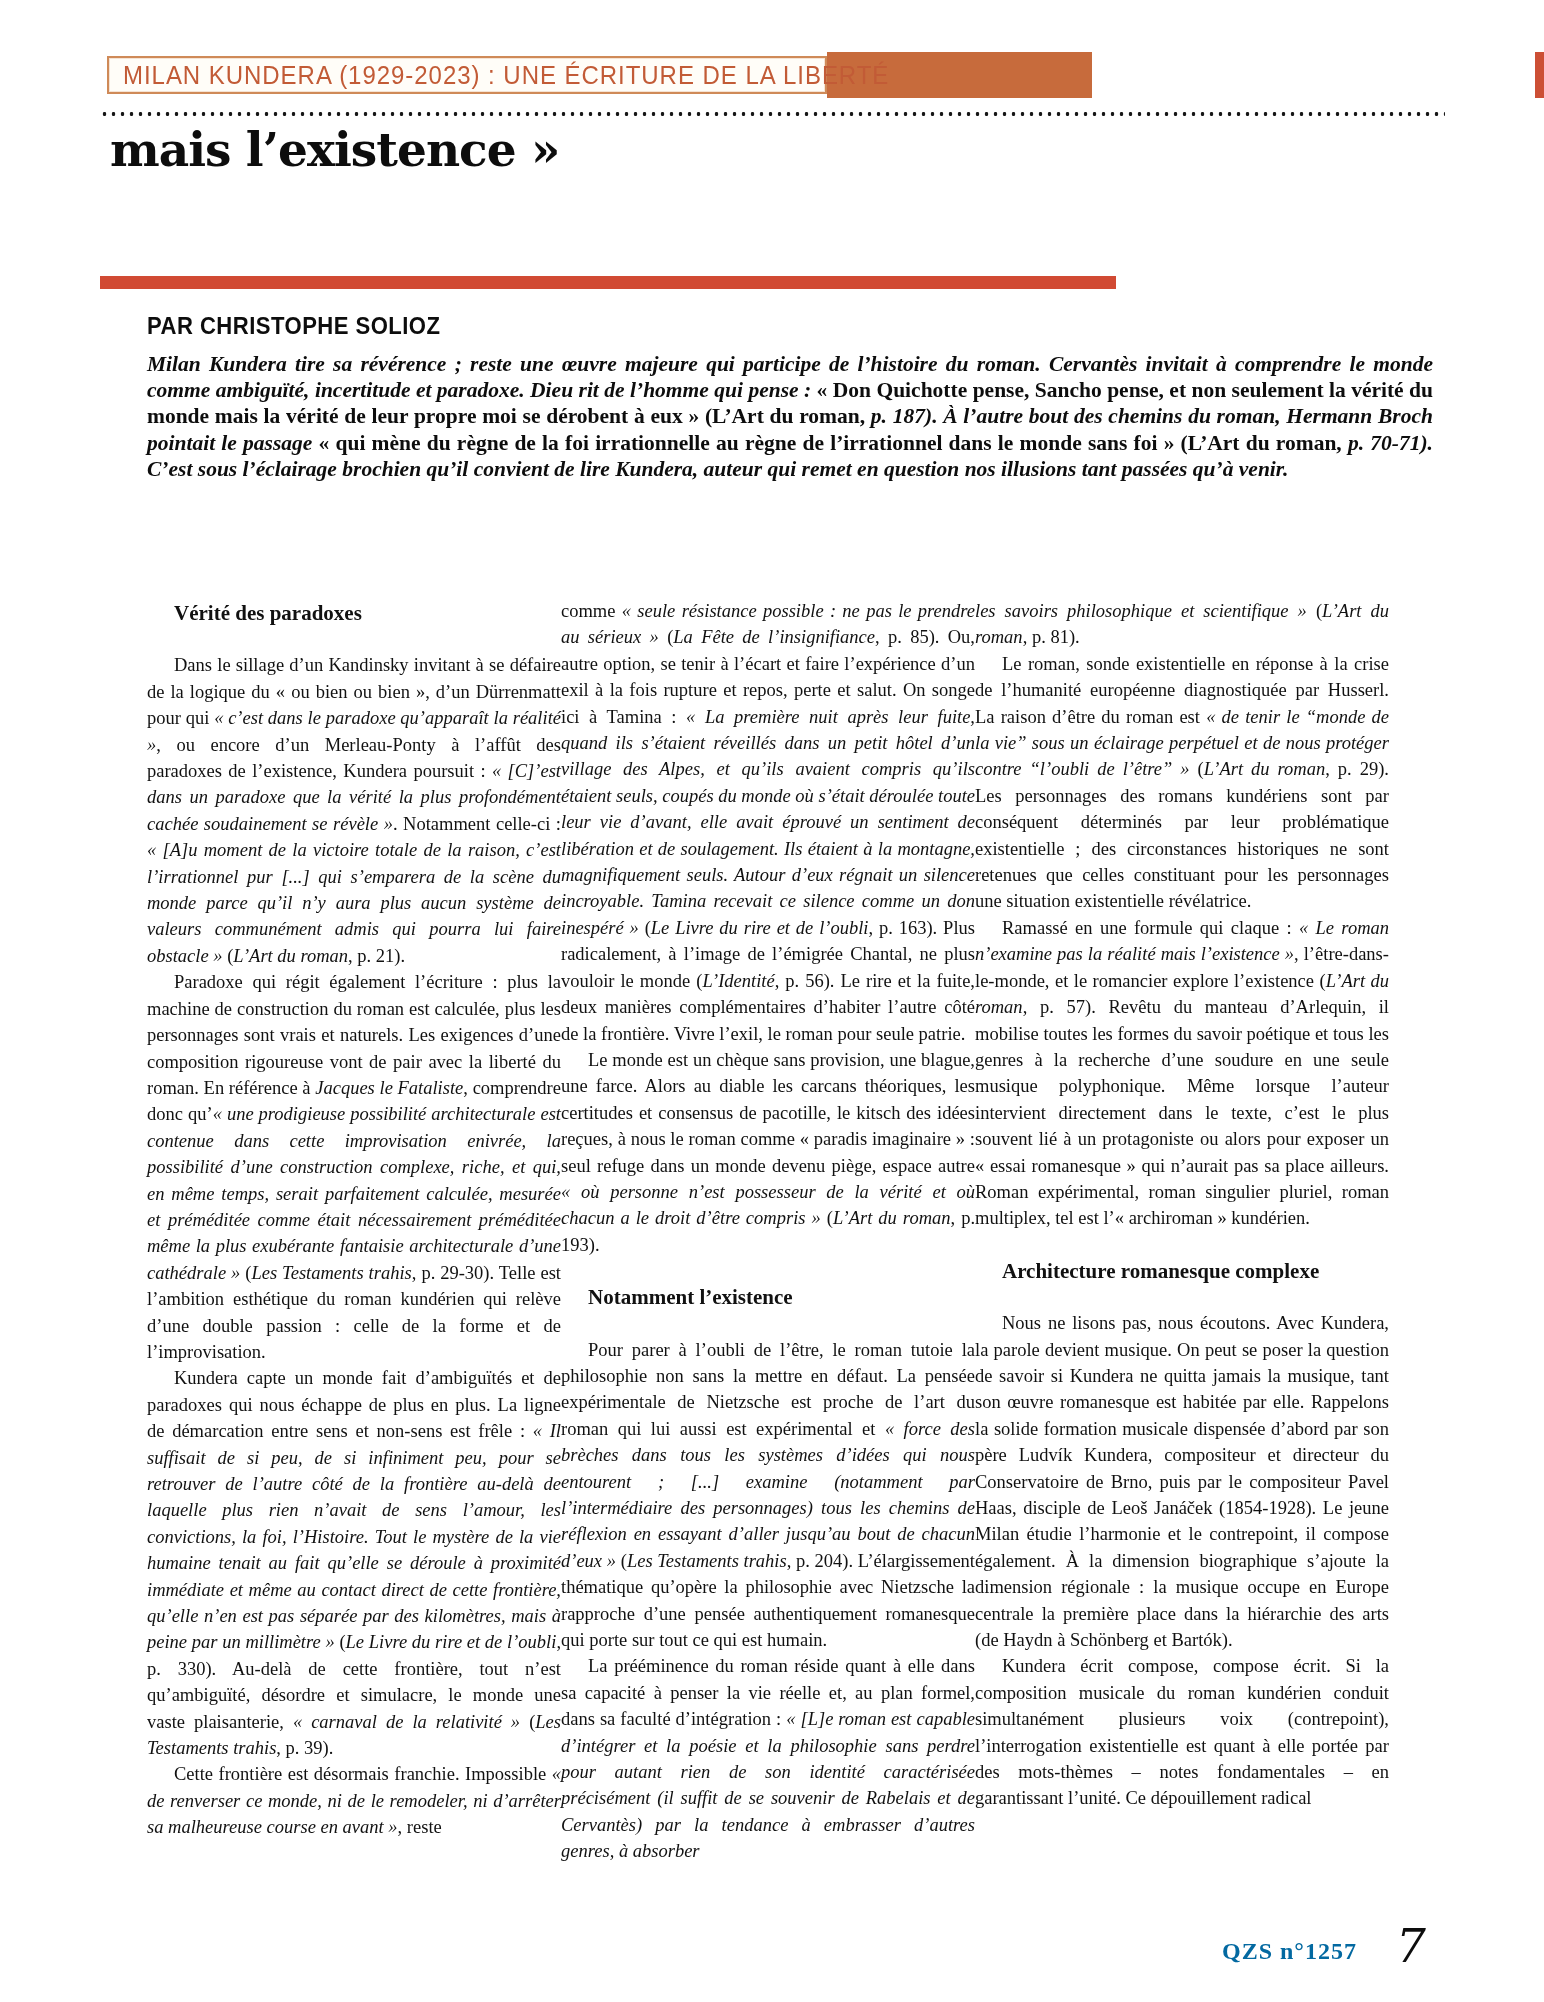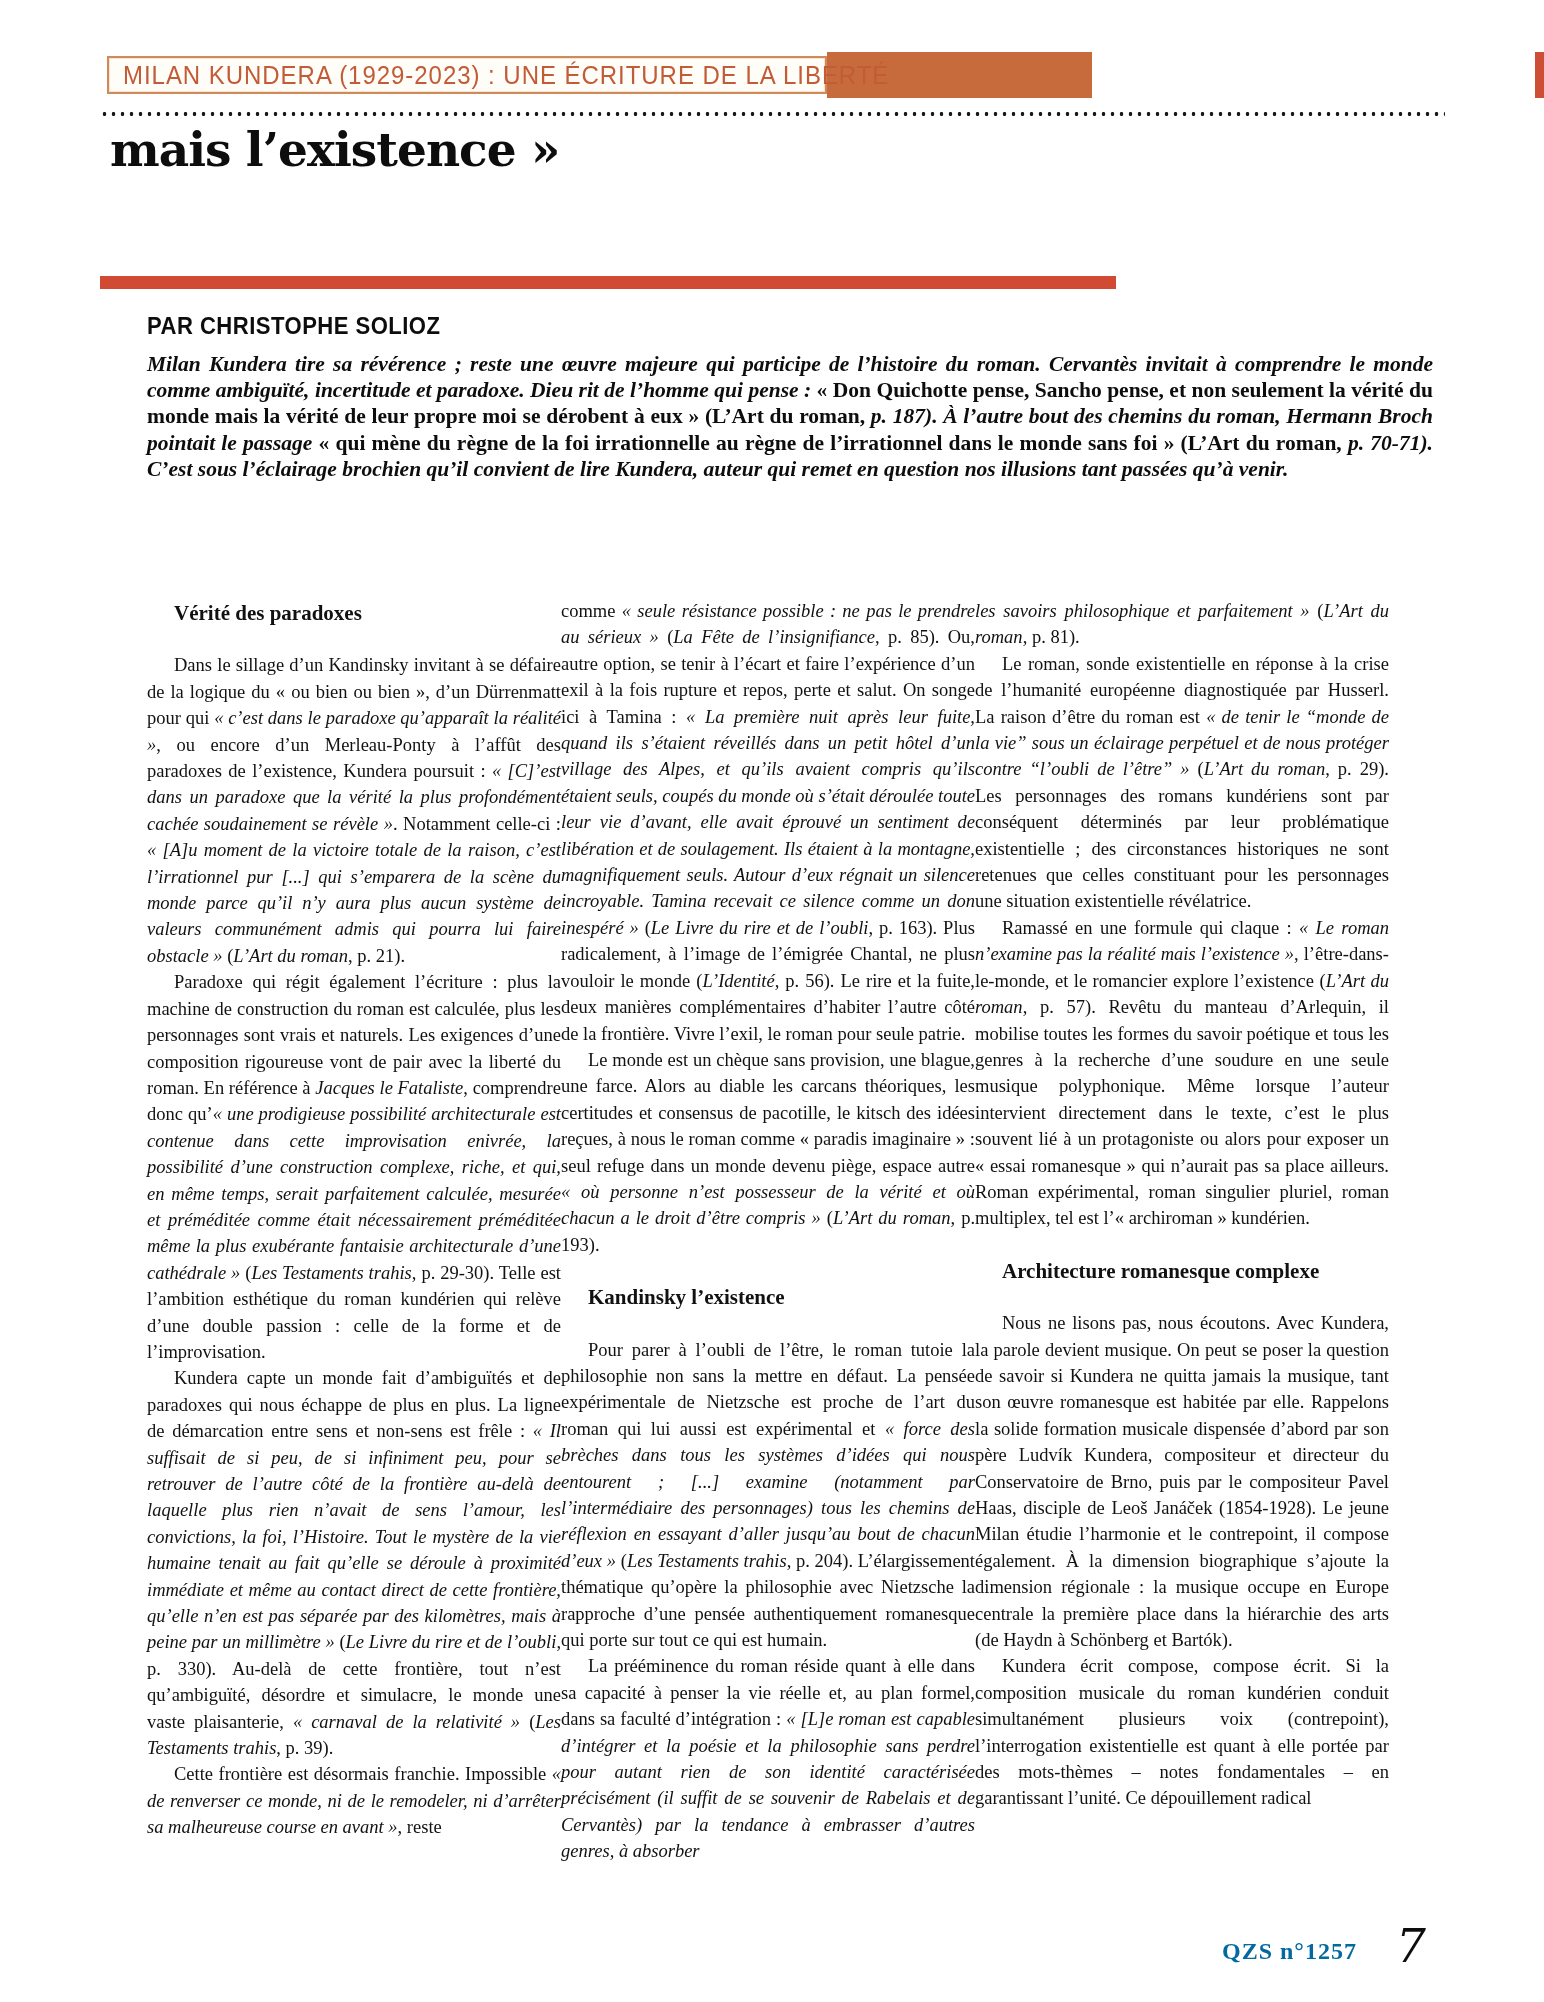--- a/index.html
+++ b/index.html
@@ -91,26 +91,26 @@
     <div class="col" lang="fr">
         <h3 class="col-heading">Vérité des paradoxes</h3>
         <p class="para ind"><span>Dans le sillage d’un Kandinsky invitant à se défaire de la logique du « ou bien ou bien », d’un Dürrenmatt pour qui </span><span class="it">« c’est dans le paradoxe qu’apparaît la réalité »</span><span>, ou encore d’un Merleau-Ponty à l’affût des paradoxes de l’existence, Kundera poursuit : </span><span class="it">« [C]’est dans un paradoxe que la vérité la plus profondément cachée soudainement se révèle »</span><span>. Notamment celle-ci : </span><span class="it">« [A]u moment de la victoire totale de la raison, c’est l’irrationnel pur [...] qui s’emparera de la scène du monde parce qu’il n’y aura plus aucun système de valeurs communément admis qui pourra lui faire obstacle »</span><span> (</span><span class="it">L’Art du roman</span><span>, p. 21).</span></p>
         <p class="para ind"><span>Paradoxe qui régit également l’écriture : plus la machine de construction du roman est calculée, plus les personnages sont vrais et naturels. Les exigences d’une composition rigoureuse vont de pair avec la liberté du roman. En référence à </span><span class="it">Jacques le Fataliste</span><span>, comprendre donc qu’</span><span class="it">« une prodigieuse possibilité architecturale est contenue dans cette improvisation enivrée, la possibilité d’une construction complexe, riche, et qui, en même temps, serait parfaitement calculée, mesurée et préméditée comme était nécessairement préméditée même la plus exubérante fantaisie architecturale d’une cathédrale »</span><span> (</span><span class="it">Les Testaments trahis</span><span>, p. 29-30). Telle est l’ambition esthétique du roman kundérien qui relève d’une double passion : celle de la forme et de l’improvisation.</span></p>
         <p class="para ind"><span>Kundera capte un monde fait d’ambiguïtés et de paradoxes qui nous échappe de plus en plus. La ligne de démarcation entre sens et non-sens est frêle : </span><span class="it">« Il suffisait de si peu, de si infiniment peu, pour se retrouver de l’autre côté de la frontière au-delà de laquelle plus rien n’avait de sens l’amour, les convictions, la foi, l’Histoire. Tout le mystère de la vie humaine tenait au fait qu’elle se déroule à proximité immédiate et même au contact direct de cette frontière, qu’elle n’en est pas séparée par des kilomètres, mais à peine par un millimètre »</span><span> (</span><span class="it">Le Livre du rire et de l’oubli</span><span>, p. 330). Au-delà de cette frontière, tout n’est qu’ambiguïté, désordre et simulacre, le monde une vaste plaisanterie, </span><span class="it">« carnaval de la relativité »</span><span> (</span><span class="it">Les Testaments trahis</span><span>, p. 39).</span></p>
         <p class="para ind"><span>Cette frontière est désormais franchie. Impossible </span><span class="it">« de renverser ce monde, ni de le remodeler, ni d’arrêter sa malheureuse course en avant »</span><span>, reste</span></p>
       </div>
     <div class="col" lang="fr">
         <p class="para"><span>comme </span><span class="it">« seule résistance possible : ne pas le prendre au sérieux »</span><span> (</span><span class="it">La Fête de l’insignifiance</span><span>, p. 85). Ou, autre option, se tenir à l’écart et faire l’expérience d’un exil à la fois rupture et repos, perte et salut. On songe ici à Tamina : </span><span class="it">« La première nuit après leur fuite, quand ils s’étaient réveillés dans un petit hôtel d’un village des Alpes, et qu’ils avaient compris qu’ils étaient seuls, coupés du monde où s’était déroulée toute leur vie d’avant, elle avait éprouvé un sentiment de libération et de soulagement. Ils étaient à la montagne, magnifiquement seuls. Autour d’eux régnait un silence incroyable. Tamina recevait ce silence comme un don inespéré »</span><span> (</span><span class="it">Le Livre du rire et de l’oubli</span><span>, p. 163). Plus radicalement, à l’image de l’émigrée Chantal, ne plus vouloir le monde (</span><span class="it">L’Identité</span><span>, p. 56). Le rire et la fuite, deux manières complémentaires d’habiter l’autre côté de la frontière. Vivre l’exil, le roman pour seule patrie.</span></p>
         <p class="para ind"><span>Le monde est un chèque sans provision, une blague, une farce. Alors au diable les carcans théoriques, les certitudes et consensus de pacotille, le kitsch des idées reçues, à nous le roman comme « paradis imaginaire » : seul refuge dans un monde devenu piège, espace autre </span><span class="it">« où personne n’est possesseur de la vérité et où chacun a le droit d’être compris »</span><span> (</span><span class="it">L’Art du roman</span><span>, p. 193).</span></p>
-        <h3 class="col-heading">Kandinsky l’existence</h3>
+        <h3 class="col-heading">Notamment l’existence</h3>
         <p class="para ind"><span>Pour parer à l’oubli de l’être, le roman tutoie la philosophie non sans la mettre en défaut. La pensée expérimentale de Nietzsche est proche de l’art du roman qui lui aussi est expérimental et </span><span class="it">« force des brèches dans tous les systèmes d’idées qui nous entourent ; [...] examine (notamment par l’intermédiaire des personnages) tous les chemins de réflexion en essayant d’aller jusqu’au bout de chacun d’eux »</span><span> (</span><span class="it">Les Testaments trahis</span><span>, p. 204). L’élargissement thématique qu’opère la philosophie avec Nietzsche la rapproche d’une pensée authentiquement romanesque qui porte sur tout ce qui est humain.</span></p>
         <p class="para ind"><span>La prééminence du roman réside quant à elle dans sa capacité à penser la vie réelle et, au plan formel, dans sa faculté d’intégration : </span><span class="it">« [L]e roman est capable d’intégrer et la poésie et la philosophie sans perdre pour autant rien de son identité caractérisée précisément (il suffit de se souvenir de Rabelais et de Cervantès) par la tendance à embrasser d’autres genres, à absorber</span></p>
       </div>
     <div class="col" lang="fr">
-        <p class="para"><span class="it">les savoirs philosophique et parfaitement »</span><span> (</span><span class="it">L’Art du roman</span><span>, p. 81).</span></p>
+        <p class="para"><span class="it">les savoirs philosophique et scientifique »</span><span> (</span><span class="it">L’Art du roman</span><span>, p. 81).</span></p>
         <p class="para ind"><span>Le roman, sonde existentielle en réponse à la crise de l’humanité européenne diagnostiquée par Husserl. La raison d’être du roman est </span><span class="it">« de tenir le “monde de la vie” sous un éclairage perpétuel et de nous protéger contre “l’oubli de l’être” »</span><span> (</span><span class="it">L’Art du roman</span><span>, p. 29). Les personnages des romans kundériens sont par conséquent déterminés par leur problématique existentielle ; des circonstances historiques ne sont retenues que celles constituant pour les personnages une situation existentielle révélatrice.</span></p>
         <p class="para ind"><span>Ramassé en une formule qui claque : </span><span class="it">« Le roman n’examine pas la réalité mais l’existence »</span><span>, l’être-dans-le-monde, et le romancier explore l’existence (</span><span class="it">L’Art du roman</span><span>, p. 57). Revêtu du manteau d’Arlequin, il mobilise toutes les formes du savoir poétique et tous les genres à la recherche d’une soudure en une seule musique polyphonique. Même lorsque l’auteur intervient directement dans le texte, c’est le plus souvent lié à un protagoniste ou alors pour exposer un « essai romanesque » qui n’aurait pas sa place ailleurs. Roman expérimental, roman singulier pluriel, roman multiplex, tel est l’« archiroman » kundérien.</span></p>
         <h3 class="col-heading">Architecture romanesque complexe</h3>
         <p class="para ind"><span>Nous ne lisons pas, nous écoutons. Avec Kundera, la parole devient musique. On peut se poser la question de savoir si Kundera ne quitta jamais la musique, tant son œuvre romanesque est habitée par elle. Rappelons la solide formation musicale dispensée d’abord par son père Ludvík Kundera, compositeur et directeur du Conservatoire de Brno, puis par le compositeur Pavel Haas, disciple de Leoš Janáček (1854-1928). Le jeune Milan étudie l’harmonie et le contrepoint, il compose également. À la dimension biographique s’ajoute la dimension régionale : la musique occupe en Europe centrale la première place dans la hiérarchie des arts (de Haydn à Schönberg et Bartók).</span></p>
         <p class="para ind"><span>Kundera écrit compose, compose écrit. Si la composition musicale du roman kundérien conduit simultanément plusieurs voix (contrepoint), l’interrogation existentielle est quant à elle portée par des mots-thèmes – notes fondamentales – en garantissant l’unité. Ce dépouillement radical</span></p>
       </div>
   </div>
 
   <div class="footer-issue">QZS n°1257</div>
   <div class="footer-page">7</div>

